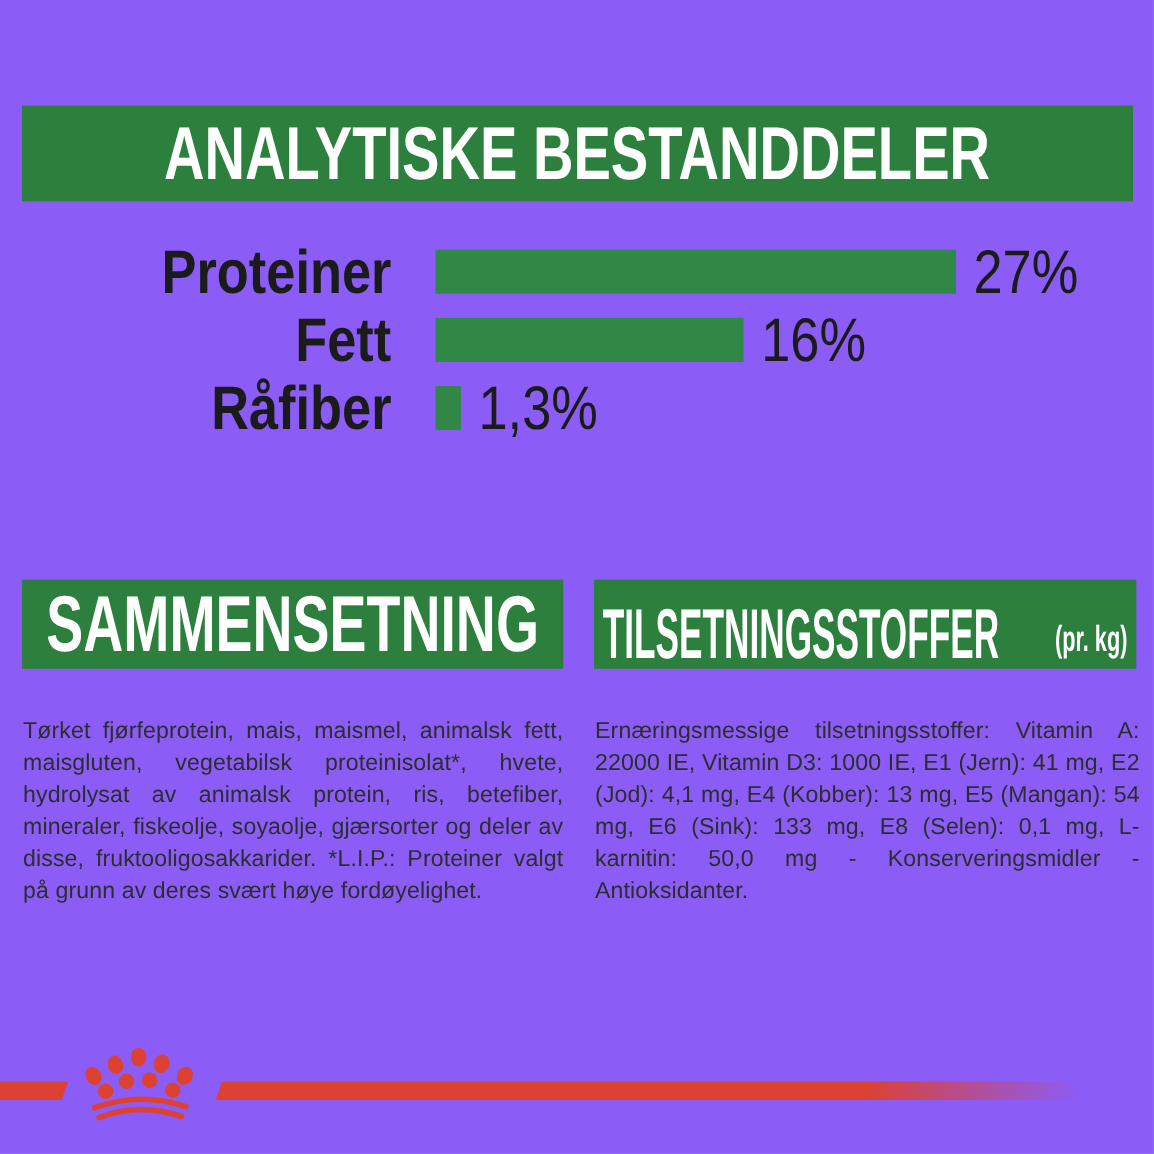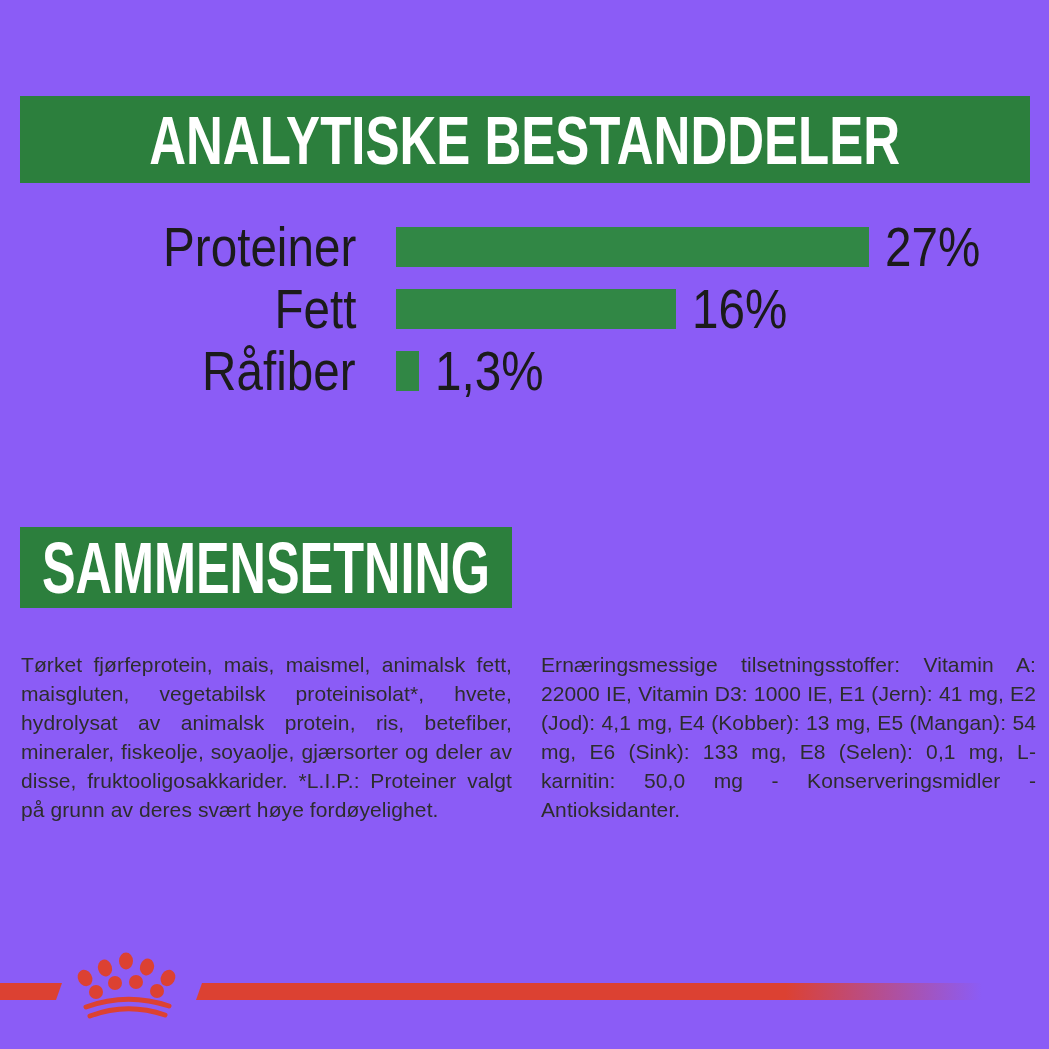--- a/index.html
+++ b/index.html
@@ -38,21 +38,21 @@
 
   
   .chart-row { position: absolute; left: 0; width: 1049px; height: 42px; }
   #row-0 { top: 226px; }
   #row-1 { top: 288px; }
   #row-2 { top: 350px; }
 
   .chart-label {
     position: absolute; left: 0; top: 0; width: 356px; height: 42px;
     display: flex; align-items: center; justify-content: flex-end;
-    font-size: 56px; font-weight: normal; color: #1B1B1B; line-height: 1;
+    font-size: 56px; font-weight: bold; color: #1B1B1B; line-height: 1;
   }
   .chart-label > span { transform: scaleX(0.85); transform-origin: 100% 50%; white-space: nowrap; }
 
   .chart-bar { position: absolute; left: 396px; top: 1px; height: 40px; background: #318745; }
 
   .chart-value {
     position: absolute; top: 0; height: 42px;
     display: flex; align-items: center;
     font-size: 56px; font-weight: normal; color: #1B1B1B; line-height: 1;
   }
@@ -117,20 +117,24 @@
           <span>1,3%</span>
         </div>
     </div>
   </div>
 
   <div class="banner" id="banner-composition">
     <span class="banner-text">SAMMENSETNING</span>
   </div>
   <p class="col-body" id="composition-body">Tørket fjørfeprotein, mais, maismel, animalsk fett, maisgluten, vegetabilsk proteinisolat*, hvete, hydrolysat av animalsk protein, ris, betefiber, mineraler, fiskeolje, soyaolje, gjærsorter og deler av disse, fruktooligosakkarider. *L.I.P.: Proteiner valgt på grunn av deres svært høye fordøyelighet.</p>
 
+  <div class="banner" id="banner-additives">
+    <span class="banner-text main-title">TILSETNINGSSTOFFER</span>
+    <span class="banner-text title-suffix">(pr. kg)</span>
+  </div>
   <p class="col-body" id="additives-body">Ernæringsmessige tilsetningsstoffer: Vitamin A: 22000 IE, Vitamin D3: 1000 IE, E1 (Jern): 41 mg, E2 (Jod): 4,1 mg, E4 (Kobber): 13 mg, E5 (Mangan): 54 mg, E6 (Sink): 133 mg, E8 (Selen): 0,1 mg, L-karnitin: 50,0 mg - Konserveringsmidler - Antioksidanter.</p>
 
   <div class="rule" id="rule-left"></div>
   <div class="rule" id="rule-right"></div>
   <svg id="crown-logo" viewBox="0 0 124 72" aria-hidden="true">
     <g fill="#DC4132">
       <ellipse cx="21" cy="27" rx="7" ry="8.5" transform="rotate(-30 21 27)"></ellipse>
       <ellipse cx="41" cy="17" rx="7" ry="8.5" transform="rotate(-15 41 17)"></ellipse>
       <ellipse cx="62" cy="10" rx="7" ry="8.5"></ellipse>
       <ellipse cx="83" cy="16" rx="7" ry="8.5" transform="rotate(15 83 16)"></ellipse>

